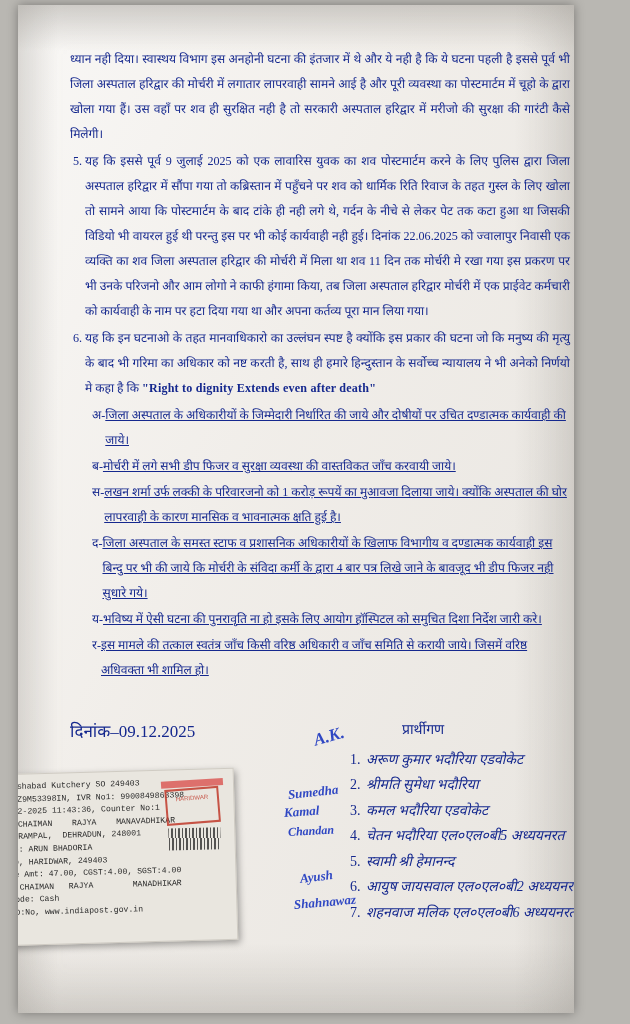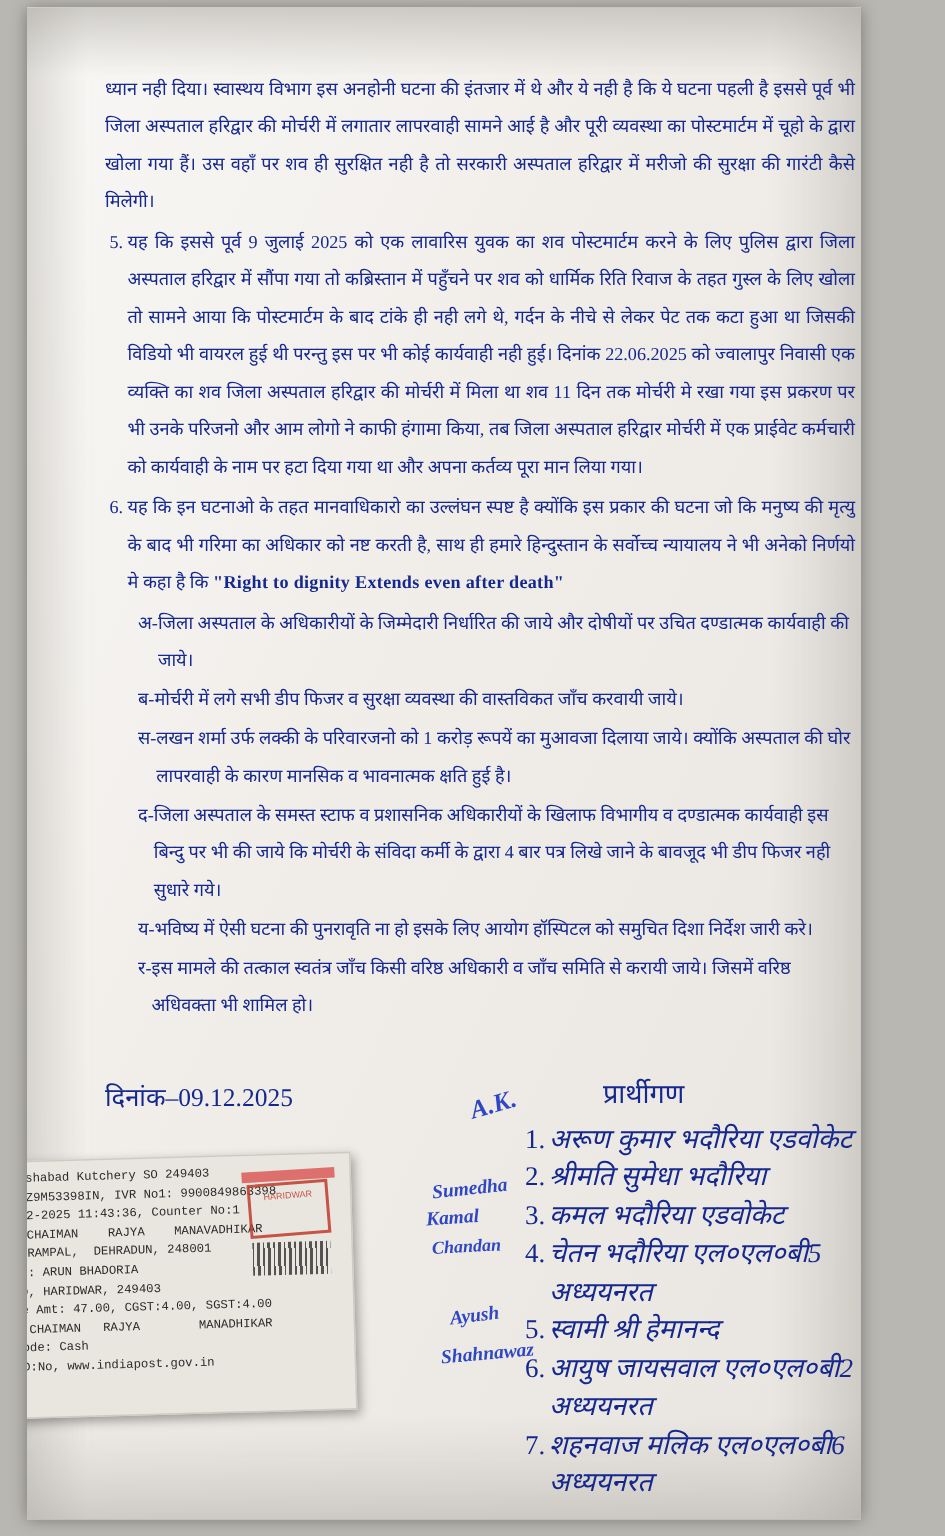--- a/index.html
+++ b/index.html
@@ -78,21 +78,21 @@
     letter-spacing: 0.2px;
   }
 
   .block-indent { margin-left: 22px; }
 
   .sub {
     display: flex;
     margin-bottom: 1px;
   }
   .sub > .lbl { flex: 0 0 auto; }
-  .sub > .body { flex: 1 1 auto; }
+  .sub > .body { flex: 1 1 auto; text-decoration: underline; }
 
   .center-note { margin-left: 22px; }
 
   .final {
     margin-top: 10px;
     margin-left: 70px;
   }
 
   .date-line {
     position: absolute;
@@ -101,21 +101,21 @@
     color: #15288e;
     font-size: 17px;
   }
 
   .claimants {
     position: absolute;
     left: 332px;
     top: 712px;
     width: 250px;
     color: #15288e;
-    font-size: 18px;
+    font-size: 14px;
     line-height: 25.5px;
   }
   .claimants .head {
     margin-left: 52px;
     margin-bottom: 4px;
   }
   .claim-row { display: flex; }
   .claim-row .idx { width: 16px; flex: 0 0 auto; }
   .claim-row .nm { flex: 1 1 auto; font-style: italic; }
 

